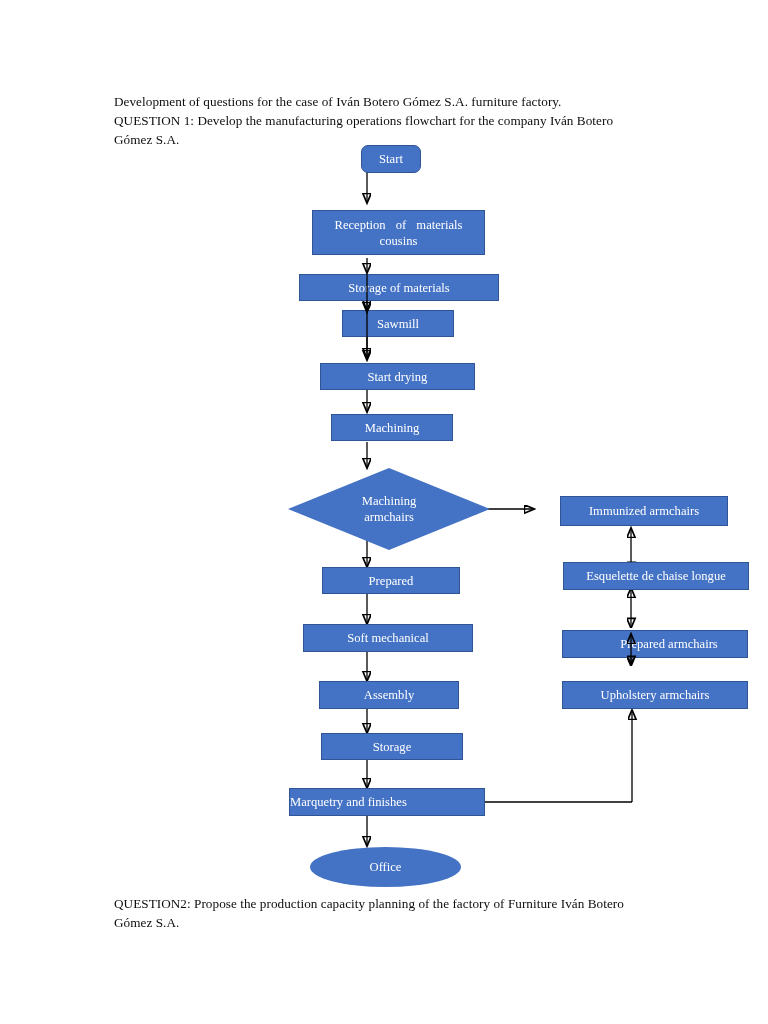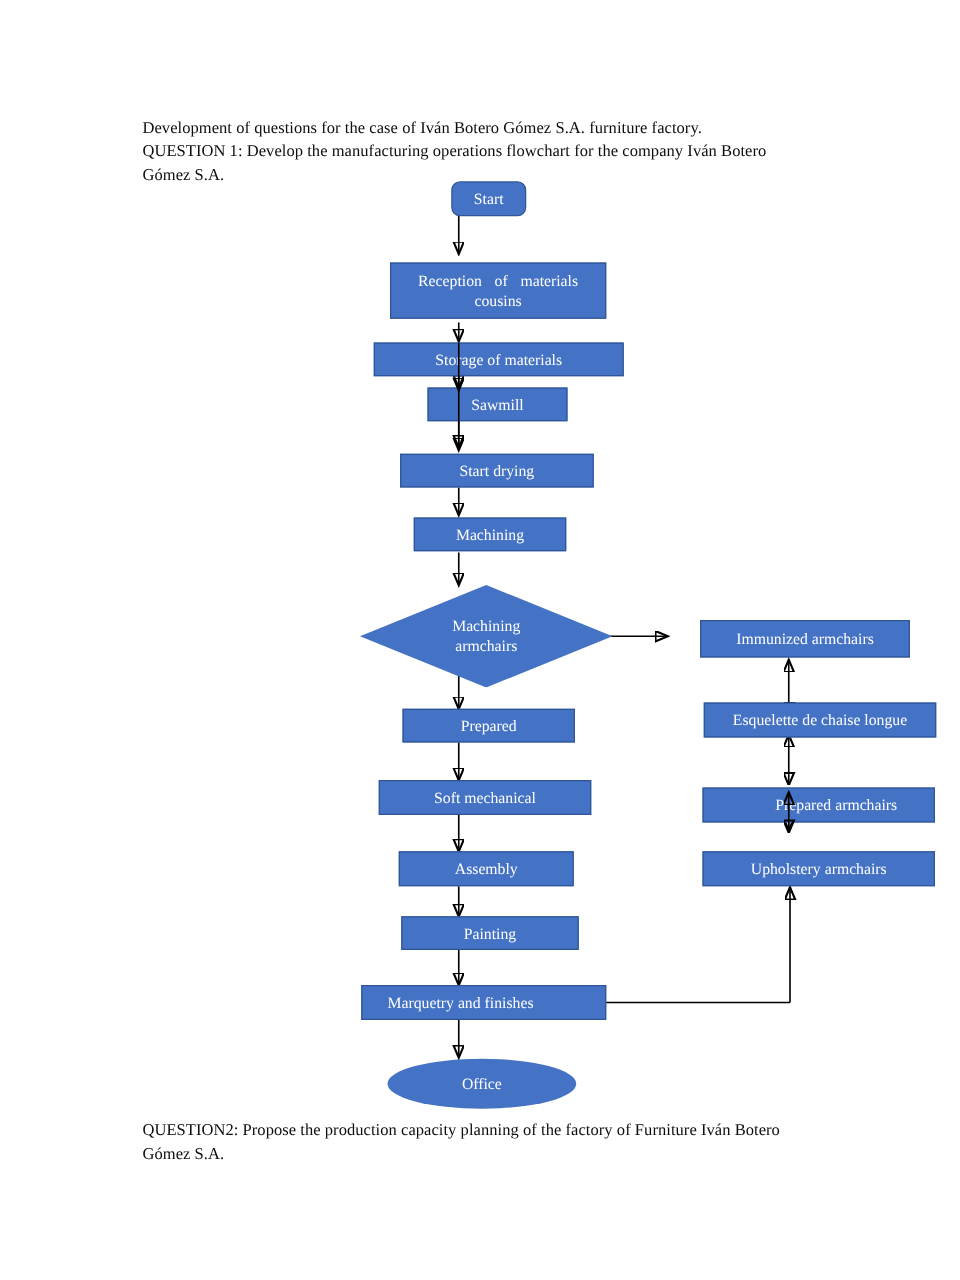--- a/index.html
+++ b/index.html
@@ -76,21 +76,21 @@
     background: #4472c4;
     clip-path: polygon(50% 0%, 100% 50%, 50% 100%, 0% 50%);
     z-index: 0;
   }
   .node.diamond .lbl {
     position: relative;
     z-index: 1;
   }
   .node.leftalign {
     justify-content: flex-start;
-    padding-left: 20px;
+    padding-left: 0;
     text-align: left;
   }
   .node.justify2 .lbl {
     display: block;
     width: 100%;
   }
   .node .lbl { display: block; }
 
   
   #node-reception .line1 {
@@ -195,21 +195,21 @@
 
     <div class="node" id="node-soft-mechanical" style="left:279px; top:624px; width:170px; height:28px;">
       <span class="lbl">Soft mechanical</span>
     </div>
 
     <div class="node" id="node-assembly" style="left:295px; top:681px; width:140px; height:28px;">
       <span class="lbl">Assembly</span>
     </div>
 
     <div class="node" id="node-painting" style="left:297px; top:733px; width:142px; height:27px;">
-      <span class="lbl">Painting</span>
+      <span class="lbl">Storage</span>
     </div>
 
     <div class="node leftalign" id="node-marquetry" style="left:265px; top:788px; width:196px; height:28px;">
       <span class="lbl">Marquetry and finishes</span>
     </div>
 
     <div class="node ellipse" id="node-office" style="left:286px; top:847px; width:151px; height:40px;">
       <span class="lbl">Office</span>
     </div>
 

